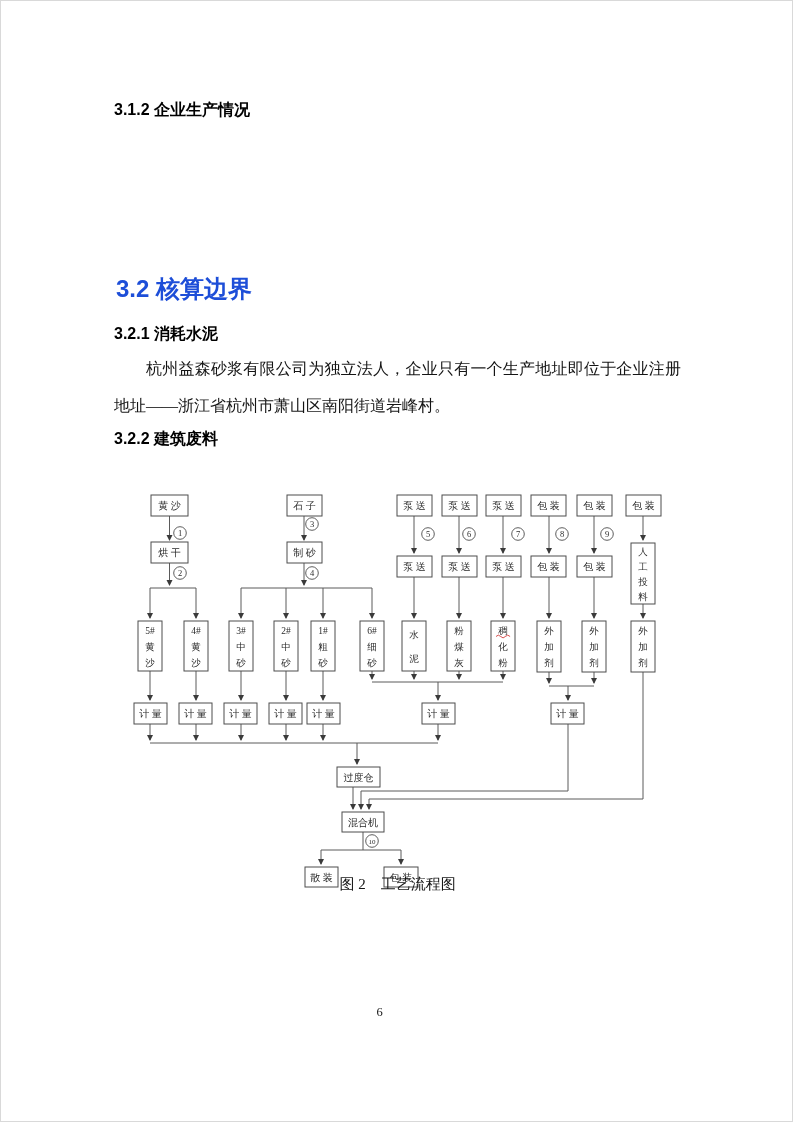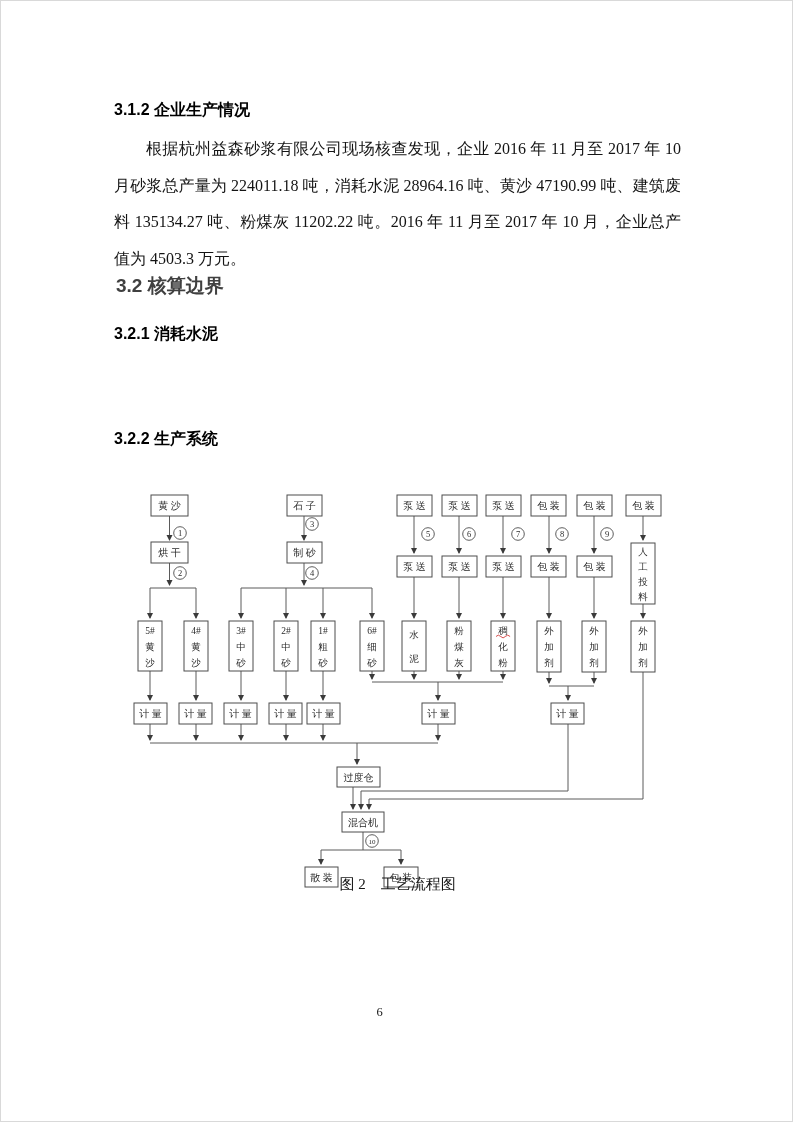--- a/index.html
+++ b/index.html
@@ -8,21 +8,21 @@
     box-sizing:border-box;border:1px solid #d9d9d9;overflow:hidden;
     font-family:"Liberation Serif","DejaVu Serif",serif;color:#141414;
   }
   .abs{position:absolute;}
   .h3{
     font-family:"Liberation Sans","DejaVu Sans",sans-serif;
     font-weight:bold;font-size:16px;color:#000;
   }
   .h2{
     font-family:"Liberation Sans","DejaVu Sans",sans-serif;
-    font-weight:bold;font-size:19px;color:#404040;
+    font-weight:bold;font-size:24px;color:#1d4ed8;
   }
   .para{
     width:567px;font-size:16px;line-height:36.5px;text-align:justify;
     text-justify:inter-ideograph;color:#141414;
   }
   .indent{text-indent:32px;}
   .caption{
     width:567px;text-align:center;font-size:15px;color:#141414;
   }
   .pagenum{
@@ -33,28 +33,28 @@
     fill:#2b2b2b;
   }
 </style>
 </head>
 <body>
 
 <div class="page">
 
   <div class="abs h3" style="left:113px;top:99px;">3.1.2  企业生产情况</div>
 
-  <div class="abs para indent" style="left:113px;top:130px;">根据杭州益森砂浆有限公司现场核查发现，企业 2016 年 11 月至 2017 年 10 月砂浆总产量为 224011.18 吨，消耗水泥 28964.16 吨、黄沙 47190.99 吨、建筑废料 135134.27 吨、粉煤灰 11202.22  吨。2016 年 11 月至 2017 年 10 月，企业总产值为 4503.3 万元。</div>
 
   <div class="abs h2" style="left:115px;top:272px;">3.2  核算边界</div>
 
   <div class="abs h3" style="left:113px;top:323px;">3.2.1  消耗水泥</div>
 
-
-  <div class="abs h3" style="left:113px;top:428px;">3.2.2  生产系统</div>
+  <div class="abs para indent" style="left:113px;top:350px;">杭州益森砂浆有限公司为独立法人，企业只有一个生产地址即位于企业注册地址——浙江省杭州市萧山区南阳街道岩峰村。</div>
+
+  <div class="abs h3" style="left:113px;top:428px;">3.2.2  建筑废料</div>
 
 
   <svg id="flow-svg" class="abs" style="left:0;top:0;" width="793" height="1122" viewBox="0 0 793 1122">
       <defs>
         <marker id="arr" markerWidth="8" markerHeight="8" refX="5" refY="3" orient="auto" markerUnits="userSpaceOnUse">
           <path d="M0,0 L6,3 L0,6 Z" fill="#3a3a3a"></path>
         </marker>
       </defs>
       <g>
         <polyline points="168.5,515 168.5,539" fill="none" stroke="#5a5a5a" stroke-width="1" marker-end="url(#arr)"></polyline>

